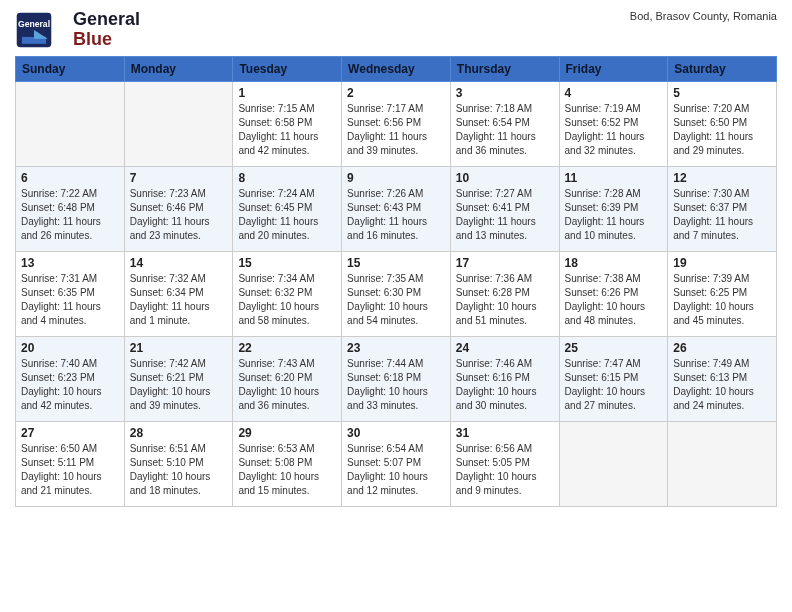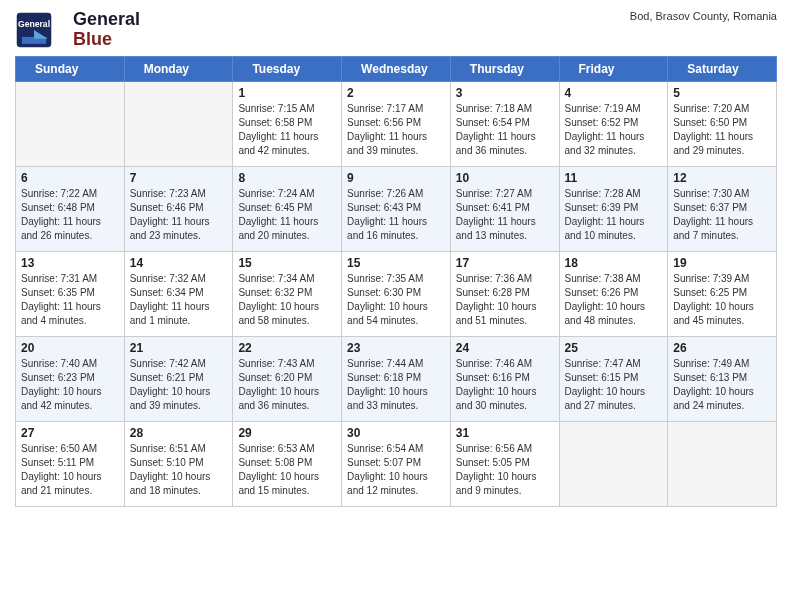--- a/index.html
+++ b/index.html
@@ -45,25 +45,25 @@
       font-size: 11px;
       color: #333;
     }
     table {
       width: 100%;
       border-collapse: collapse;
       table-layout: fixed;
     }
     th {
       background-color: #3a6fc4;
-      color: #ffffff;
+      color: #0f172a;
       font-size: 12px;
       font-weight: bold;
       text-align: left;
-      padding: 5px 19px;
+      padding: 5px 6px;
       border: 1px solid #5588d6;
     }
     td {
       border: 1px solid #ccc;
       vertical-align: top;
       padding: 4px 5px;
       font-size: 10px;
       color: #333;
       height: 85px;
       background: #fff;

